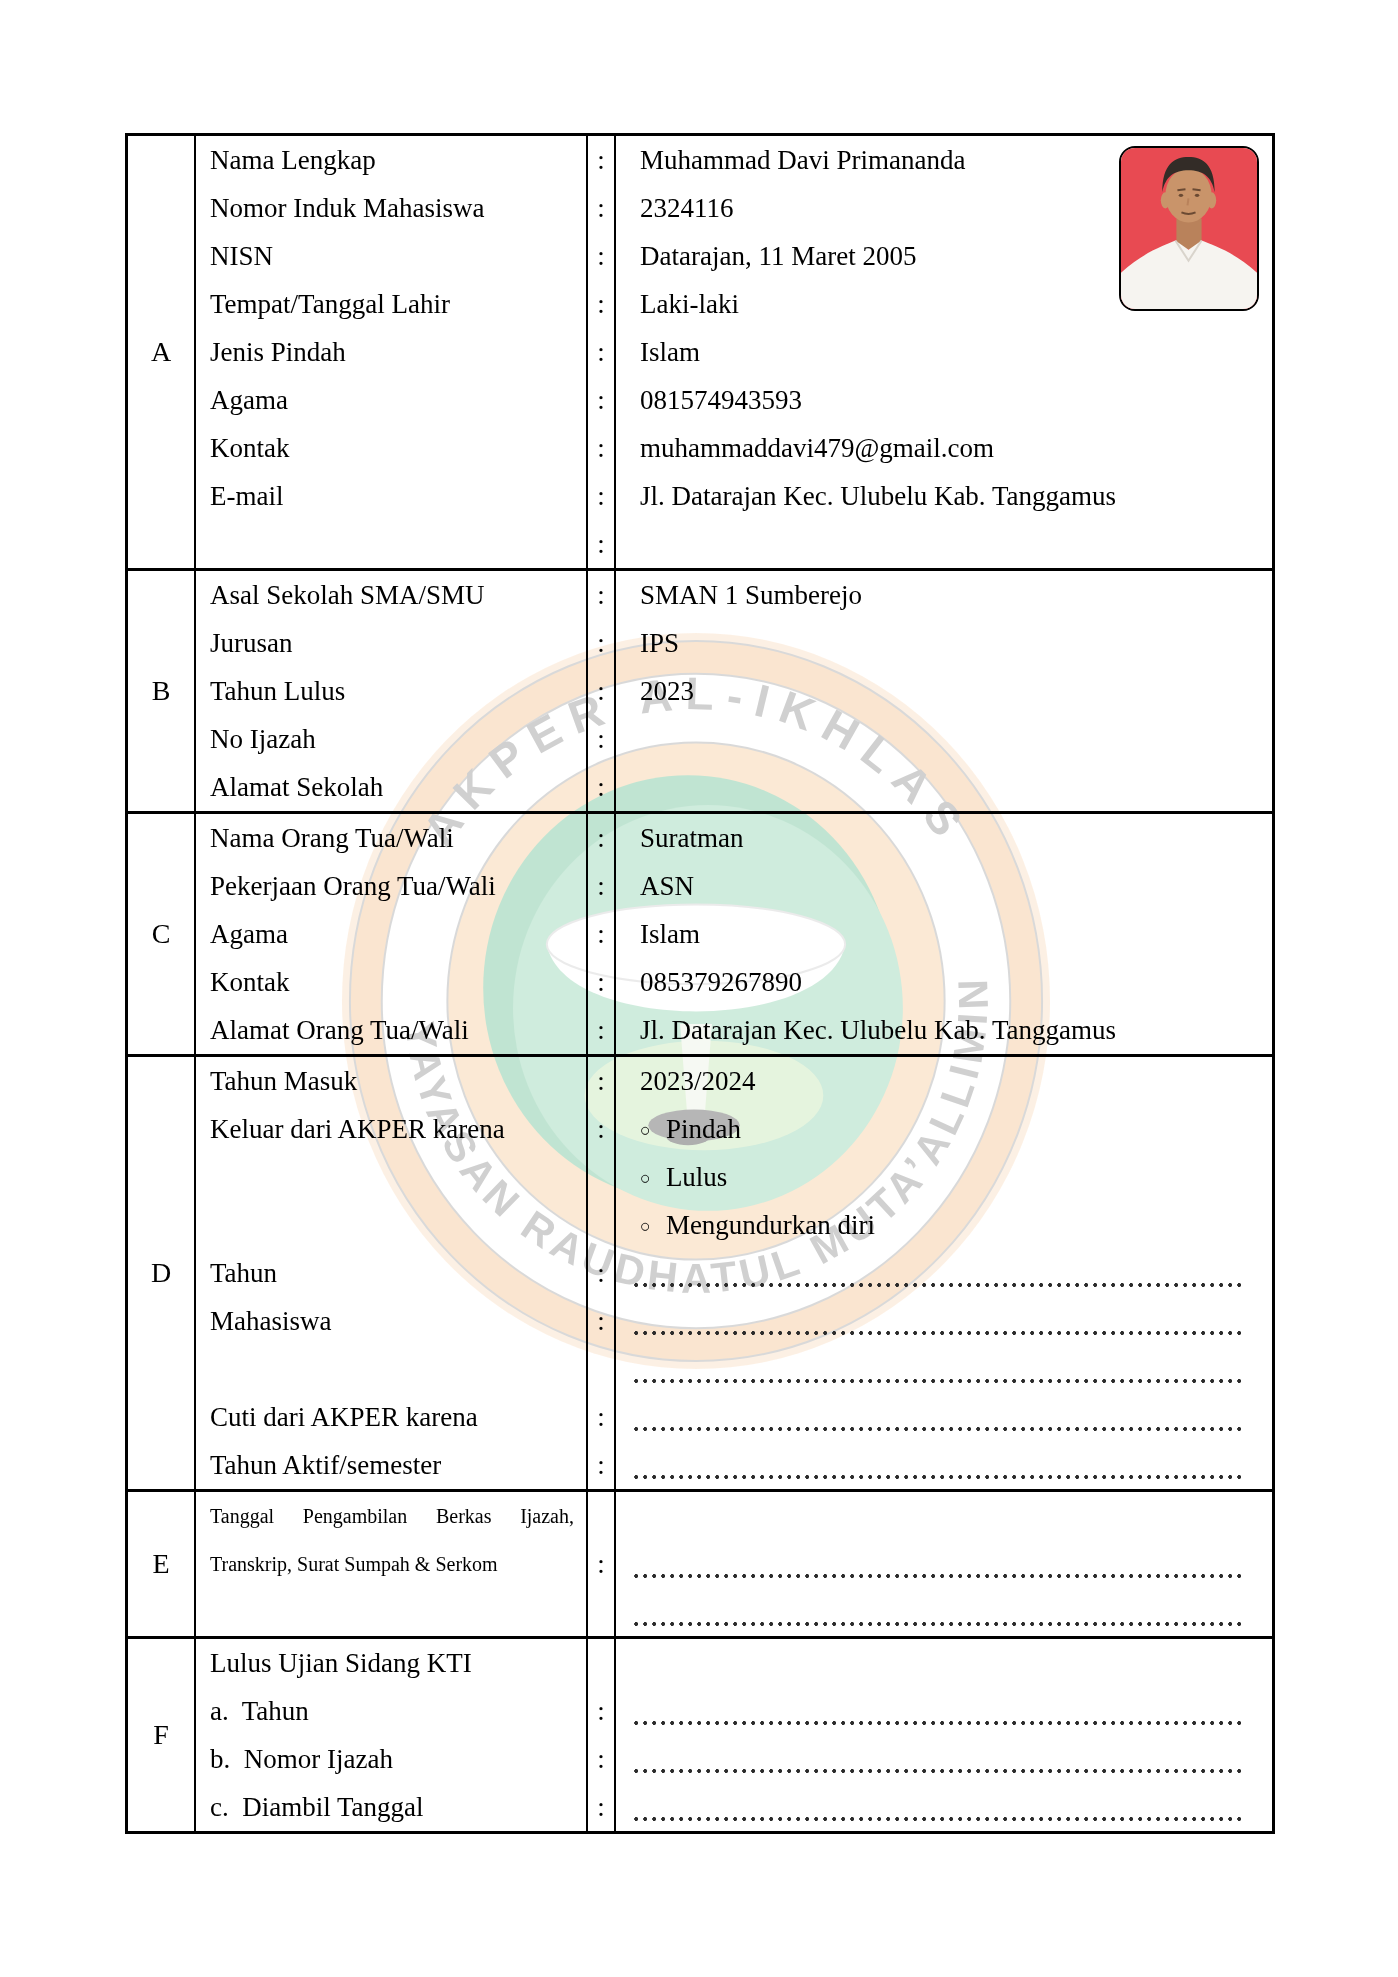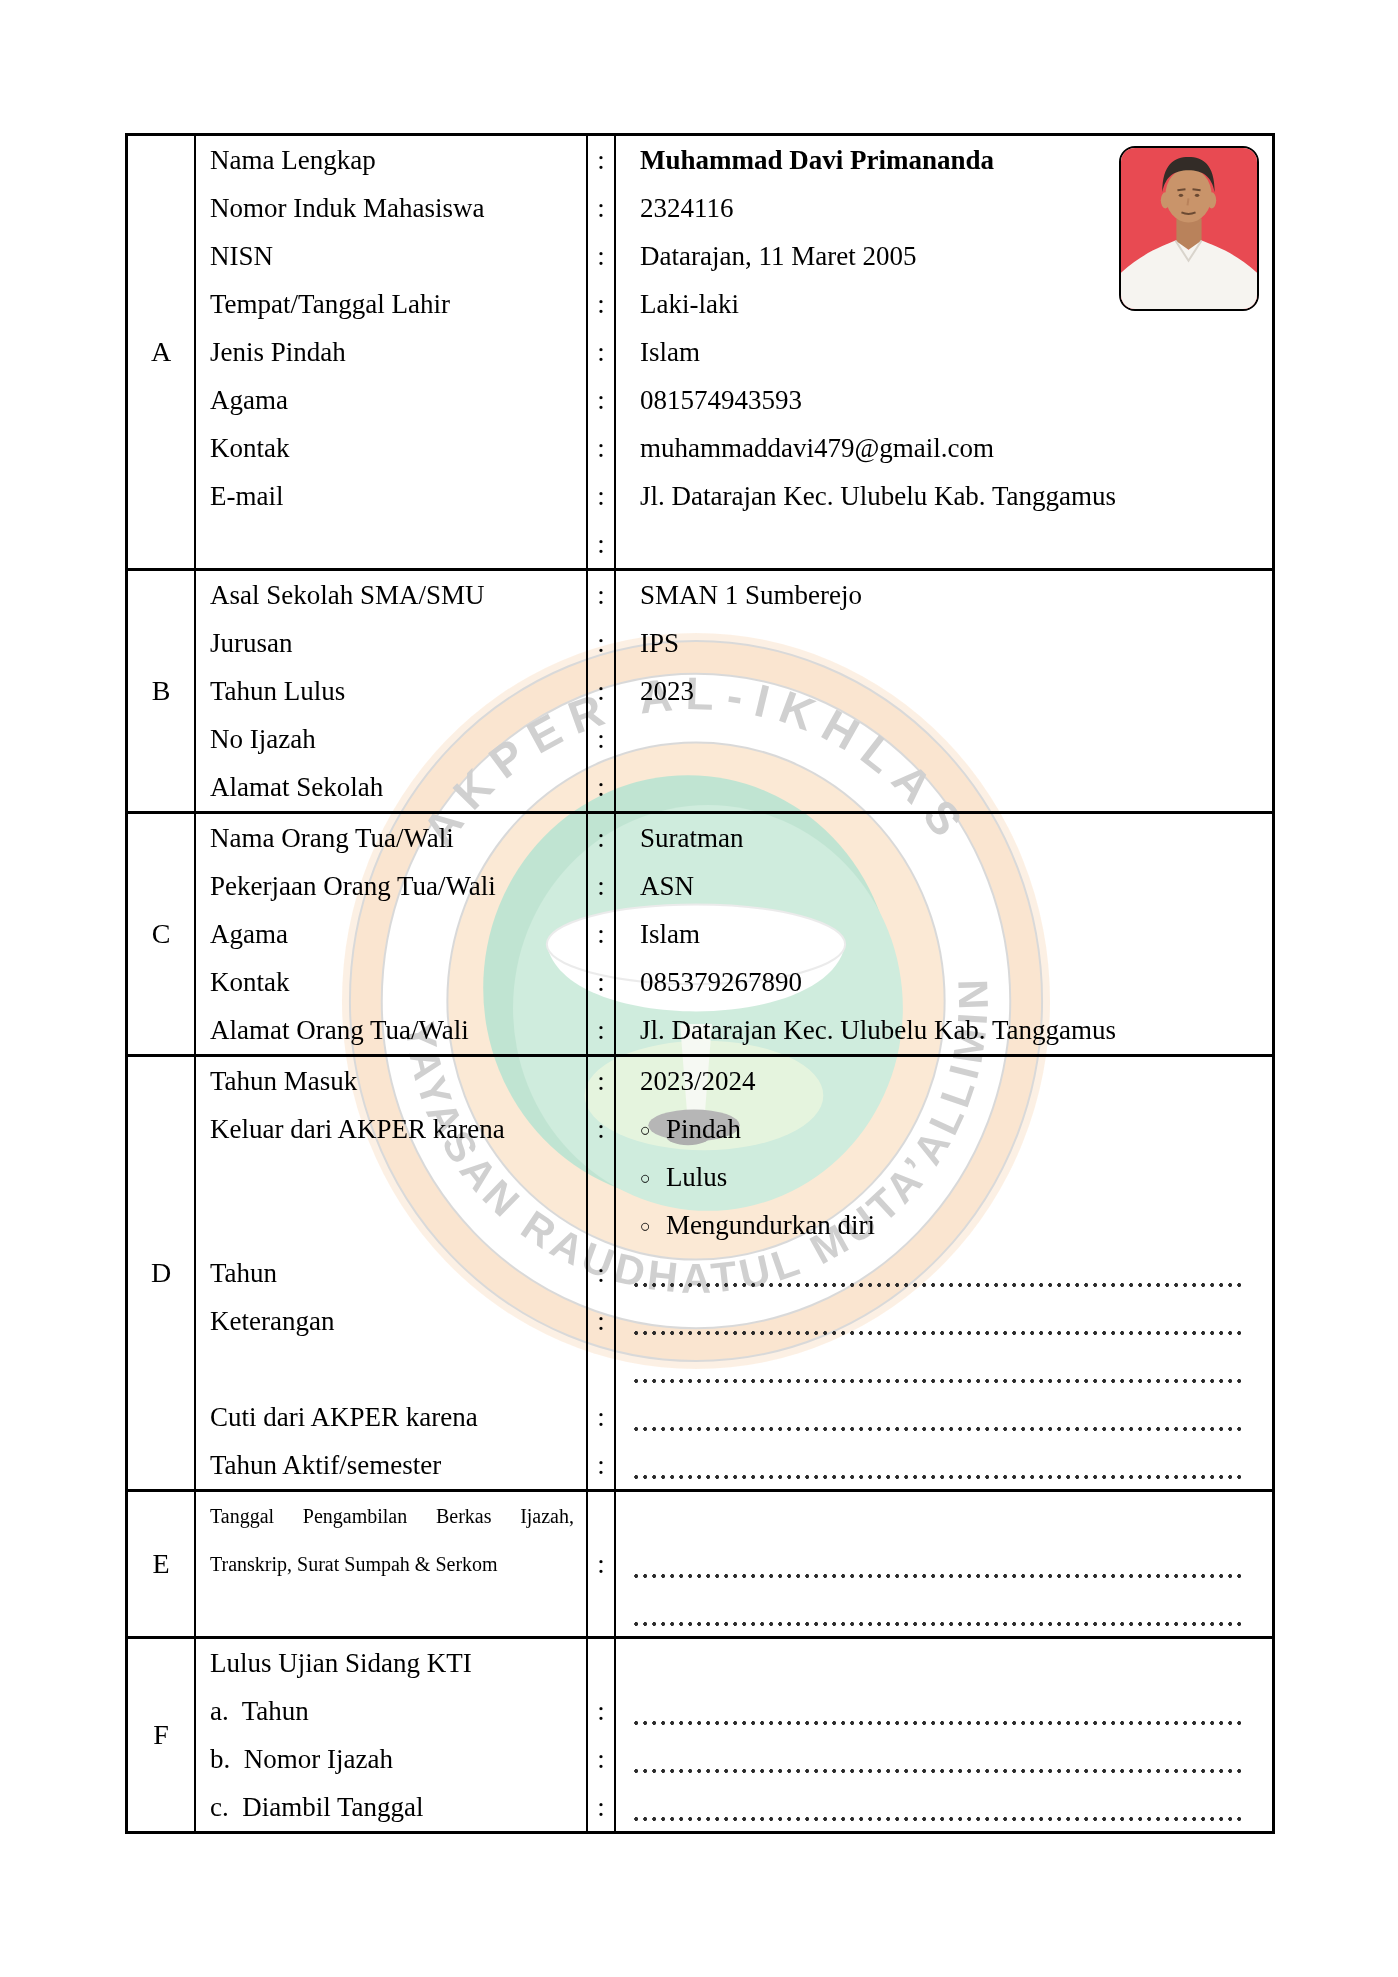--- a/index.html
+++ b/index.html
@@ -20,21 +20,21 @@
   .section + .section{border-top:3px solid #000}
   .col-letter{
     flex:0 0 66px;border-right:2px solid #000;
     display:flex;align-items:center;justify-content:center;font-size:28px;
   }
   .col-label{flex:0 0 392px;border-right:2px solid #000;box-sizing:border-box;padding-left:14px}
   .col-colon{flex:0 0 28px;border-right:2px solid #000;box-sizing:border-box}
   .col-value{flex:1 1 auto;min-width:0;padding-left:24px;box-sizing:border-box}
   .cell-row{height:48px;display:flex;align-items:center;font-size:27px;white-space:pre-wrap}
   .colon-cell{justify-content:center}
-  .value-bold{font-weight:700}
+  .value-bold{font-weight:400}
   .option-bullet{font-size:18px;margin-right:15px;line-height:1;transform:translateY(1px)}
   .dotline{
     align-self:flex-end;flex:1;height:6px;
     margin:0 30px 9px -6px;
     background-image:radial-gradient(circle at 2.2px 3px,#2b2b2b 1.7px,rgba(0,0,0,0) 2.2px);
     background-size:9px 6px;background-repeat:repeat-x;
   }
   .label-para{
     font-size:20px;line-height:48px;text-align:justify;
     padding-right:12px;white-space:normal;
@@ -177,21 +177,21 @@
       </div>
     </div>
     <div class="section">
       <div class="col-letter">D</div>
       <div class="col-label">
         <div class="cell-row"><span class="label-text">Tahun Masuk</span></div>
         <div class="cell-row"><span class="label-text">Keluar dari AKPER karena</span></div>
         <div class="cell-row"><span class="label-text"></span></div>
         <div class="cell-row"><span class="label-text"></span></div>
         <div class="cell-row"><span class="label-text">Tahun</span></div>
-        <div class="cell-row"><span class="label-text">Keterangan</span></div>
+        <div class="cell-row"><span class="label-text">Mahasiswa</span></div>
         <div class="cell-row"><span class="label-text"></span></div>
         <div class="cell-row"><span class="label-text">Cuti dari AKPER karena</span></div>
         <div class="cell-row"><span class="label-text">Tahun Aktif/semester</span></div>
       </div>
       <div class="col-colon">
         <div class="cell-row colon-cell">:</div>
         <div class="cell-row colon-cell">:</div>
         <div class="cell-row colon-cell"></div>
         <div class="cell-row colon-cell"></div>
         <div class="cell-row colon-cell">:</div>

